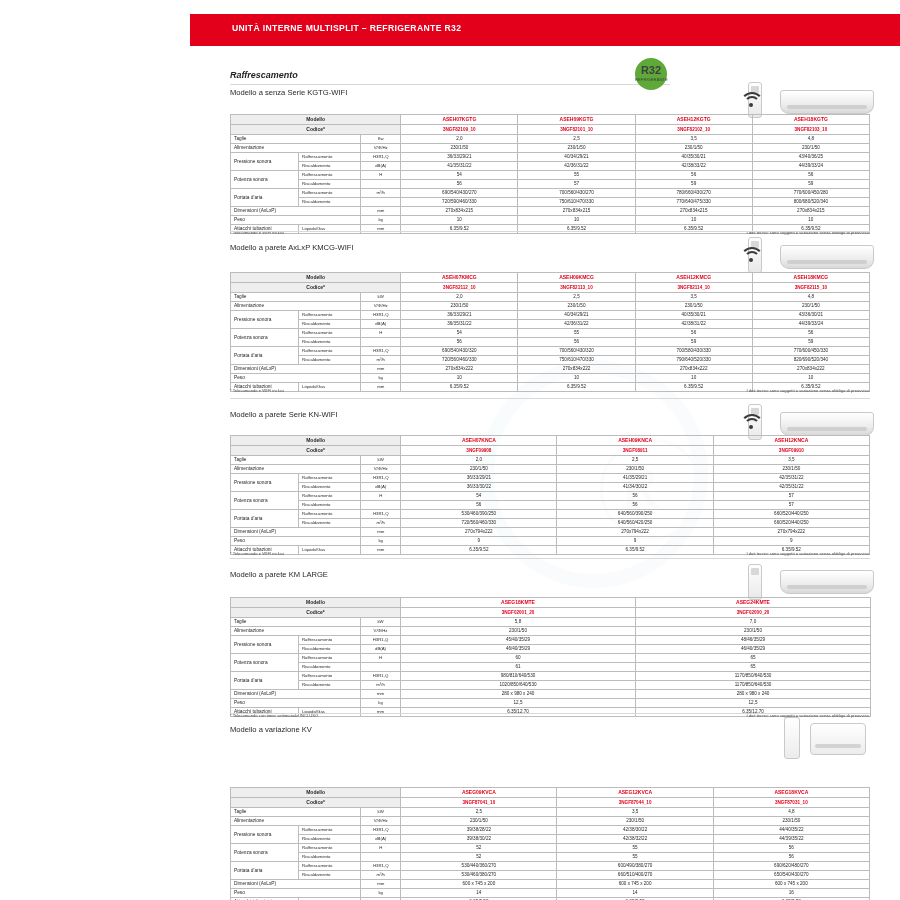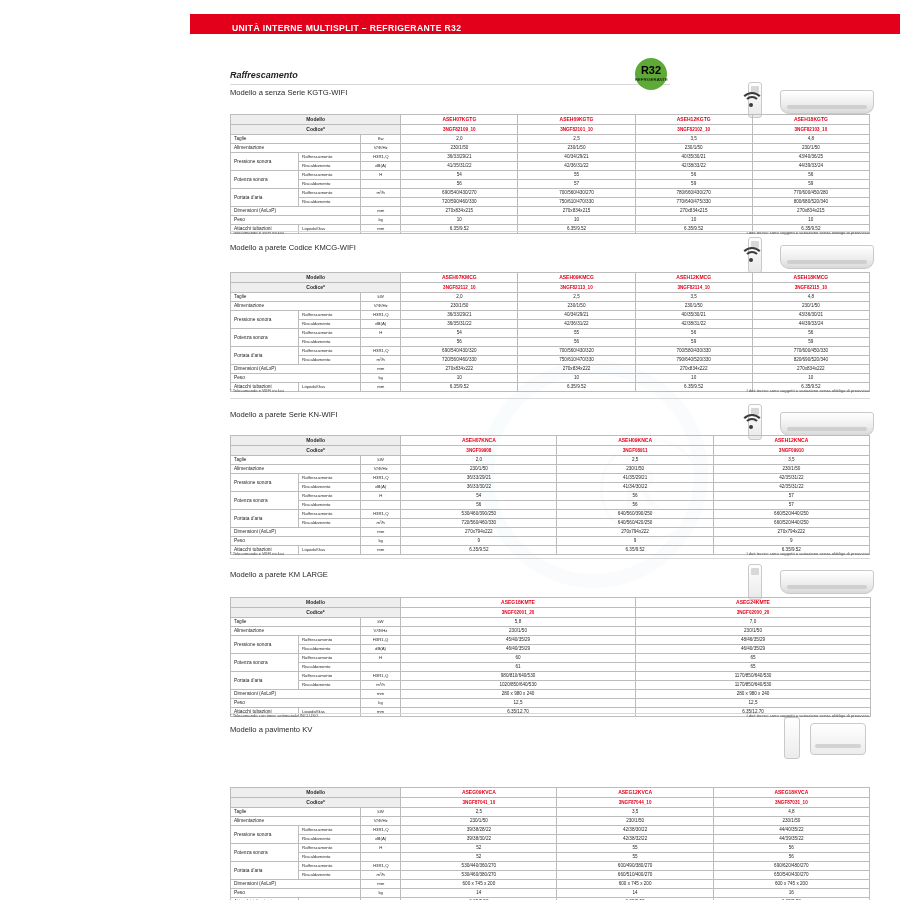--- a/index.html
+++ b/index.html
@@ -8,21 +8,21 @@
     background:#ffffff;
     font-family:"Liberation Sans", sans-serif;
     color:#231f20;
     position:relative;
     overflow:hidden;
   }
   .page{position:relative;width:900px;height:900px;}
 
   
   .redbar{
-    position:absolute;left:190px;top:14px;width:710px;height:20px;
+    position:absolute;left:190px;top:14px;width:710px;height:32px;
     background:#e2001a;
   }
   .redbar .t{
     position:absolute;left:42px;top:9px;
     font-size:8.6px;font-weight:bold;color:#ffffff;letter-spacing:.35px;
   }
 
   
   .wm{
     position:absolute;left:480px;top:360px;width:240px;height:240px;
@@ -45,21 +45,21 @@
     position:absolute;font-size:9px;font-weight:bold;font-style:italic;color:#231f20;
   }
   .mod-title{
     position:absolute;font-size:7.6px;color:#231f20;
   }
   .hr{position:absolute;height:1px;background:#d8d8d8;}
 
   
   .r32{
     position:absolute;width:32px;height:32px;border-radius:50%;
-    background:#5ea937;color:#000000;text-align:center;
+    background:#5ea937;color:#404040;text-align:center;
   }
   .r32 .big{font-size:11px;font-weight:bold;line-height:13px;padding-top:6px;display:block;}
   .r32 .small{font-size:4.2px;display:block;line-height:5px;}
 
   
   .wifi{position:absolute;width:26px;height:18px;}
   .wifi span{position:absolute;border:2px solid #3b3b3b;border-bottom-color:transparent;border-left-color:transparent;border-right-color:transparent;border-radius:50%;}
   .wifi .a1{left:2px;top:2px;width:20px;height:20px;}
   .wifi .a2{left:6px;top:6px;width:12px;height:12px;}
   .wifi .dot{position:absolute;left:11px;top:13px;width:4px;height:4px;border-radius:50%;background:#3b3b3b;border:none;}
@@ -269,21 +269,21 @@
             <td class="unit">mm</td>
             <td>6.35/9.52</td>
             <td>6.35/9.52</td>
             <td>6.35/9.52</td>
             <td>6.35/9.52</td>
           </tr>
         </tbody>
       </table>
       <div class="note" style="left: 230px; top: 229.8px;">* Telecomando e WIFI inclusi</div>
       <div class="note-r" style="left: 640px; width: 230px; top: 229.8px;">I dati tecnici sono soggetti a variazione senza obbligo di preavviso.</div>
-      <div class="mod-title" style="left: 230px; top: 243px;">Modello a parete Codice KMCG-WIFI</div>
+      <div class="mod-title" style="left: 230px; top: 243px;">Modello a parete AxLxP KMCG-WIFI</div>
       <div class="hr" style="left: 230px; top: 231px; width: 640px;"></div>
       <div class="prod" style="left: 770px; top: 239px;">
         <div class="split-body" style="left:10px;top:6px;"></div>
         <div class="remote" style="left:-22px;top:-2px;"></div>
       </div>
       <div class="wifi" style="left: 738px; top: 245px;">
         <span class="a1"></span>
         <span class="a2"></span>
         <span class="dot"></span>
       </div>
@@ -618,21 +618,21 @@
             <td class="lbl" rowspan="1">Attacchi tubazioni</td>
             <td class="sub">Liquido/Gas</td>
             <td class="unit">mm</td>
             <td>6.35/12.70</td>
             <td>6.35/12.70</td>
           </tr>
         </tbody>
       </table>
       <div class="note" style="left: 230px; top: 712.8px;">* Telecomando con timer settimanale INCLUSO</div>
       <div class="note-r" style="left: 640px; width: 230px; top: 712.8px;">I dati tecnici sono soggetti a variazione senza obbligo di preavviso.</div>
-      <div class="mod-title" style="left: 230px; top: 725px;">Modello a pavimento KV</div>
+      <div class="mod-title" style="left: 230px; top: 725px;">Modello a variazione KV</div>
       <div class="hr" style="left: 230px; top: 713px; width: 640px;"></div>
       <div class="prod" style="left: 770px; top: 721px;">
         <div class="floor-body" style="left:40px;top:2px;"></div>
         <div class="col-unit" style="left:14px;top:-4px;"></div>
       </div>
       <table class="spec" style="left: 230px; top: 787px; width: 640px;">
         <colgroup>
           <col style="width:68px">
           <col style="width:62px">
           <col style="width:40px">

